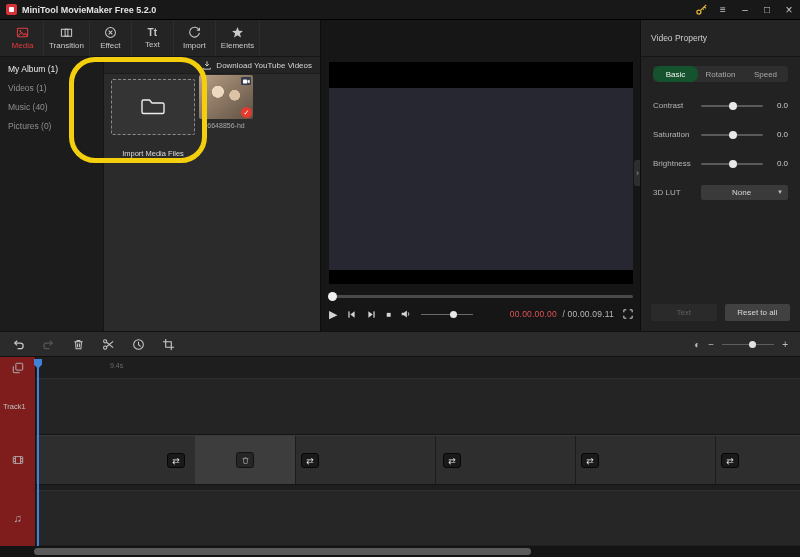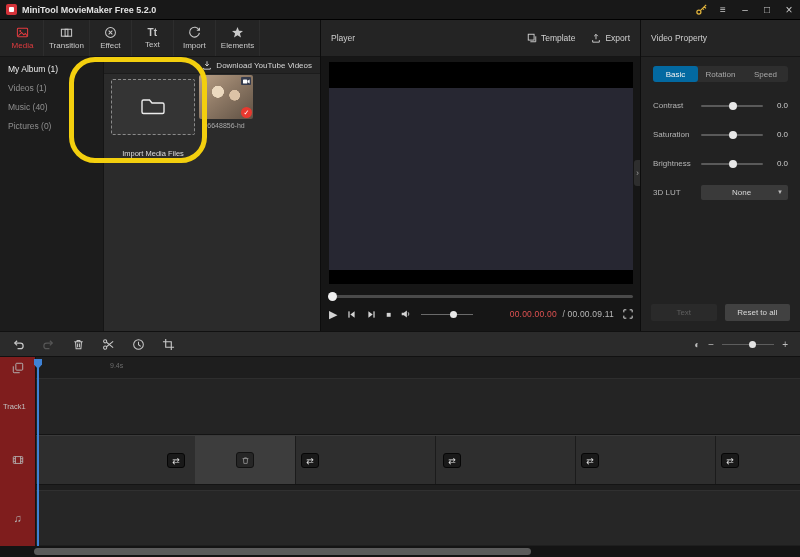--- a/index.html
+++ b/index.html
@@ -77,21 +77,21 @@
   .vol-track { position:absolute; left:0; right:0; top:4px; height:1.5px; background:#6a6a6a; }
   .vol-thumb { position:absolute; left:55%; top:1px; width:7px; height:7px; background:#e8e8e8; border-radius:50%; }
   .time-display { margin-left:auto; font-size:8.5px; white-space:nowrap; letter-spacing:.2px; }
   .time-cur { color:#e05252; }
   .time-dur { color:#b9b9b9; margin-left:3px; }
 
   
   .prop-header { height:37px; background:#242424; border-bottom:1px solid #151515; display:flex; align-items:center; padding-left:10px; font-size:8.5px; color:#cfcfcf; }
   .prop-tabs { margin:9px 12px 0; display:flex; background:#2e2e2e; border-radius:3px; height:16px; }
   .prop-tab { flex:1; font-size:8px; color:#a8a8a8; display:flex; align-items:center; justify-content:center; cursor:pointer; border-radius:3px; }
-  .prop-tab.active { background:#0369a1; color:#f2f2f2; }
+  .prop-tab.active { background:#14532d; color:#f2f2f2;border-radius:7px; }
   .prop-rows { margin-top:9px; }
   .prop-row { display:flex; align-items:center; height:29px; margin:0 12px; }
   .prop-label { width:48px; font-size:8px; color:#b5b5b5; }
   .prop-slider { flex:1; position:relative; height:9px; margin-right:9px; cursor:pointer; }
   .prop-track { position:absolute; left:0; right:0; top:4px; height:2px; background:#5a5a5a; border-radius:1px; }
   .prop-thumb { position:absolute; left:45%; top:0.5px; width:8px; height:8px; background:#e8e8e8; border-radius:50%; }
   .prop-value { width:16px; font-size:8px; color:#d0d0d0; text-align:right; }
   .lut-row { display:flex; align-items:center; height:20px; margin:4px 12px 0; }
   .lut-select { flex:1; height:15px; background:#3a3a3a; border-radius:2px; display:flex; align-items:center; padding:0 5px; cursor:pointer; }
   .lut-value { flex:1; text-align:center; font-size:8px; color:#d8d8d8; }
@@ -256,41 +256,20 @@
         </div>
         <div class="thumb-name">6648856-hd</div>
       </div>
     </div>
   </div>
 </div>
 
 <div class="highlight"></div>
 
 <div class="player-panel">
-  <div class="player-header">
-    <span class="player-title">Player</span>
-    <span class="ph-spacer"></span>
-    <span class="ph-btn">
-      <span class="icon">
-        <svg width="10" height="10" viewBox="0 0 12 12" fill="none" stroke="currentColor" stroke-width="1.1">
-            <rect x="1.5" y="1.5" width="7" height="7"></rect>
-            <path d="M10.5 4v6.5H4"></path>
-          </svg>
-      </span>
-      <span>Template</span>
-    </span>
-    <span class="ph-btn">
-      <span class="icon">
-        <svg width="10" height="10" viewBox="0 0 12 12" fill="none" stroke="currentColor" stroke-width="1.1">
-            <path d="M6 7.5V1.8M3.8 3.8 6 1.6 8.2 3.8M2 8.5V11h8V8.5"></path>
-          </svg>
-      </span>
-      <span>Export</span>
-    </span>
-  </div>
 
   <div class="canvas-area">
     <div class="video-frame"></div>
   </div>
 
   <div class="collapse-handle">›</div>
 
   <div class="seek-row">
     <div class="seek-track"></div>
     <div class="seek-thumb"></div>

